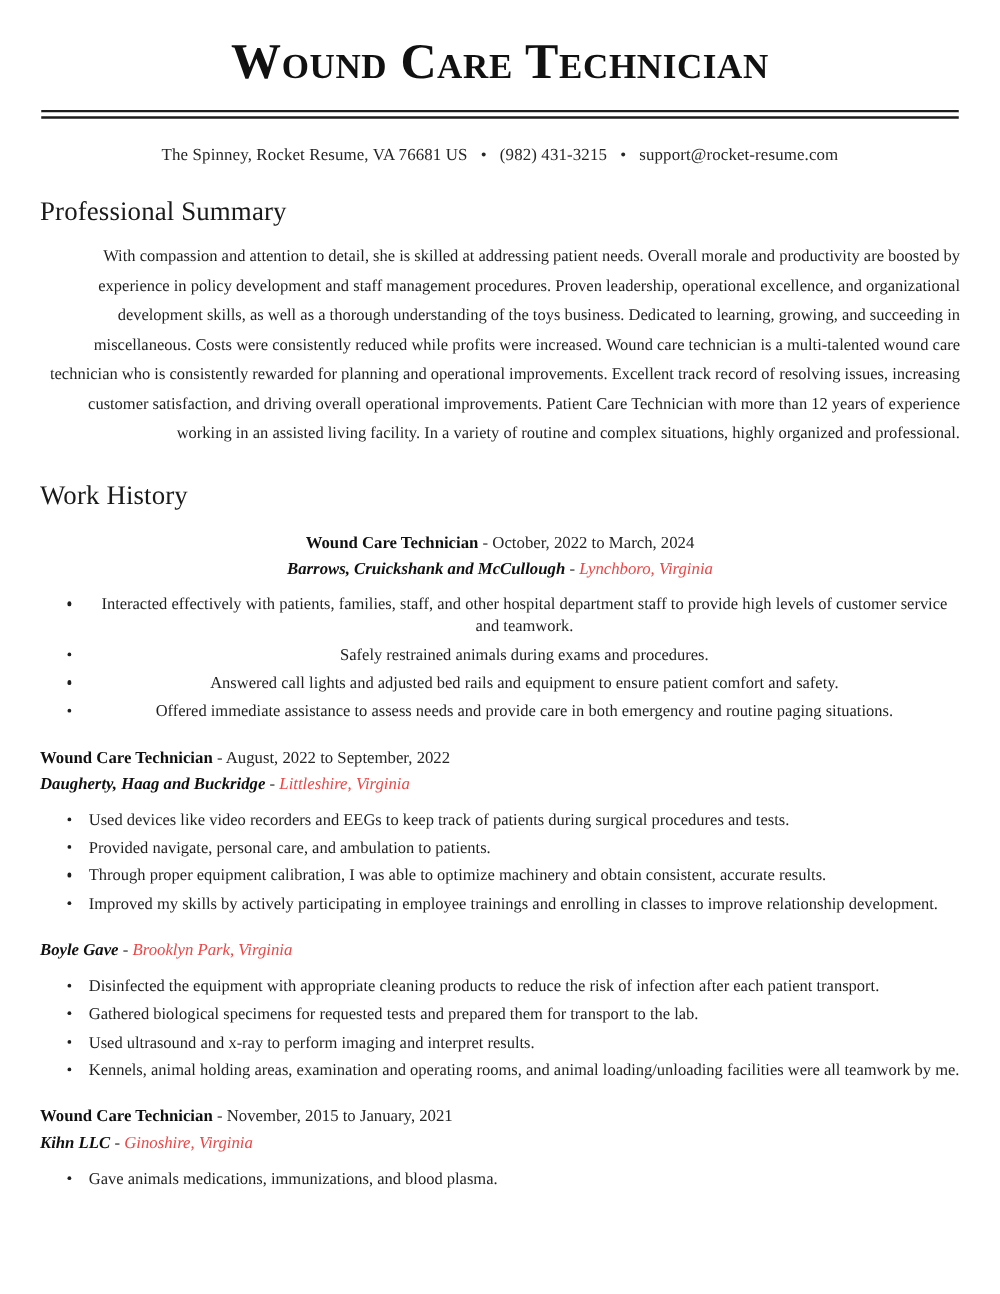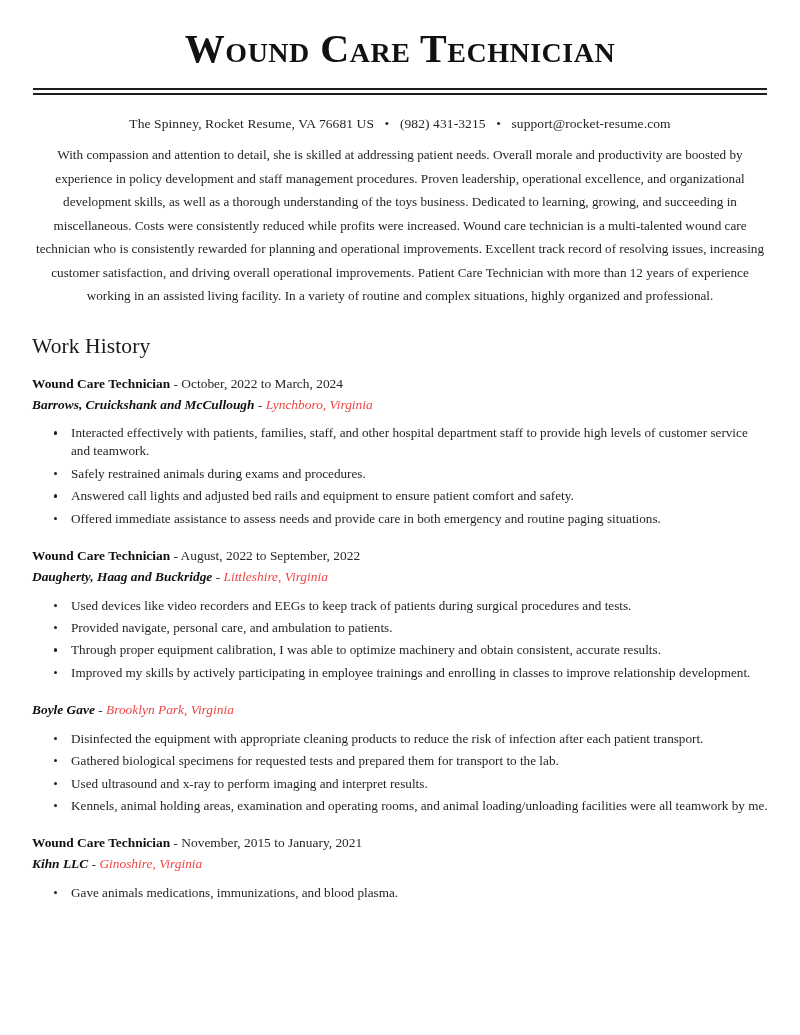--- a/index.html
+++ b/index.html
@@ -73,29 +73,30 @@
   }
   .section-professional-summary { margin-top: 25px; }
   .section-work-history { margin-top: 26px; }
 
   
   .summary-text {
     font-size: 13.2px;
     line-height: 1.78;
     color: #1f1f1f;
     margin: 11px 0 0 0;
-    text-align: center;
+    text-align: right;
   }
 
   
   .entry {
     margin-top: 18px;
   }
   .entry:first-of-type {
     margin-top: 15px;
+    text-align: center;
   }
   .entry-line-1 {
     font-size: 13.4px;
     line-height: 1.5;
     color: #1a1a1a;
   }
   .entry-role {
     font-weight: 700;
     color: #111111;
   }
@@ -161,20 +162,21 @@
   </div>
 
   <div class="contact-line">
     <span>The Spinney, Rocket Resume, VA 76681 US</span>
     <span class="contact-sep">•</span>
     <span>(982) 431-3215</span>
     <span class="contact-sep">•</span>
     <span>support@rocket-resume.com</span>
   </div>
 
+  <h2 class="section-heading section-professional-summary">Professional Summary</h2>
   <p class="summary-text">With compassion and attention to detail, she is skilled at addressing patient needs. Overall morale and productivity are boosted by experience in policy development and staff management procedures. Proven leadership, operational excellence, and organizational development skills, as well as a thorough understanding of the toys business. Dedicated to learning, growing, and succeeding in miscellaneous. Costs were consistently reduced while profits were increased. Wound care technician is a multi-talented wound care technician who is consistently rewarded for planning and operational improvements. Excellent track record of resolving issues, increasing customer satisfaction, and driving overall operational improvements. Patient Care Technician with more than 12 years of experience working in an assisted living facility. In a variety of routine and complex situations, highly organized and professional.</p>
 
   <h2 class="section-heading section-work-history">Work History</h2>
   <div id="work-history-container">
       <div class="entry">
         <div class="entry-line-1"><span class="entry-role">Wound Care Technician</span> <span class="entry-dash">-</span> <span class="entry-dates">October, 2022 to March, 2024</span></div>
         <div class="entry-line-2"><span class="entry-company">Barrows, Cruickshank and McCullough</span> <span class="entry-dash">-</span> <span class="entry-location">Lynchboro, Virginia</span></div>
         <ul class="bullet-list">
           <li>Interacted effectively with patients, families, staff, and other hospital department staff to provide high levels of customer service and teamwork.</li>
           <li>Safely restrained animals during exams and procedures.</li>

